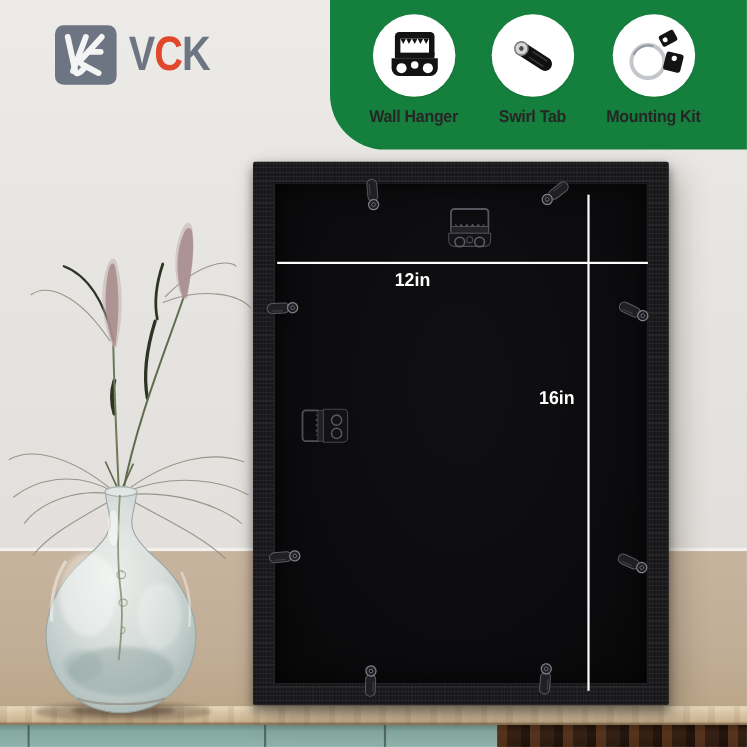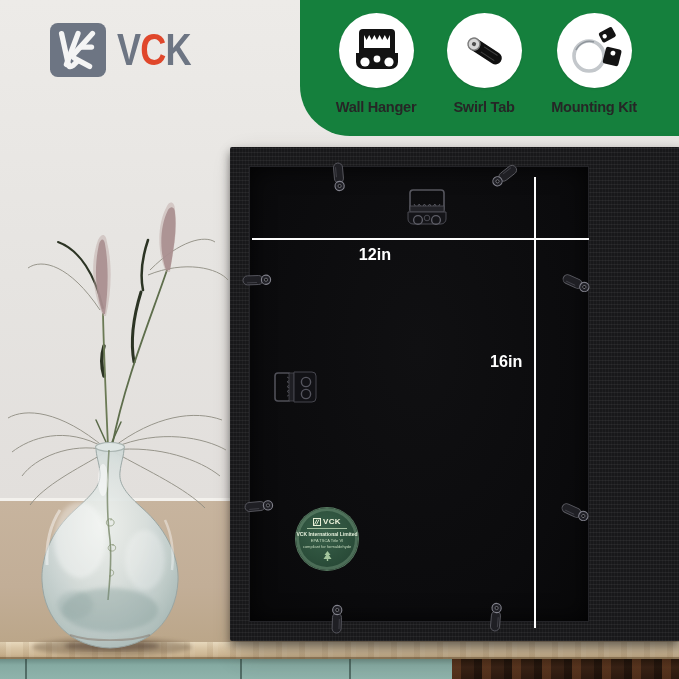--- a/index.html
+++ b/index.html
@@ -34,21 +34,21 @@
   .feature-label{position:absolute;top:98px;width:120px;text-align:center;
     font-size:15.5px;font-weight:bold;color:#262626;letter-spacing:-.3px;
     transform:scaleX(.94);transform-origin:center;}
   
   .logo{position:absolute;left:49px;top:22px;display:flex;align-items:center;}
   .logo-tile{width:58px;height:56px;}
   .logo-text{display:flex;margin-left:10px;font-weight:800;font-size:44px;line-height:52px;
     letter-spacing:-1px;transform:scaleX(.82);transform-origin:left center;}
   .logo-text span{display:block;}
   
-  .frame{position:absolute;left:230px;top:147px;width:450px;height:494px;
+  .frame{position:absolute;left:230px;top:147px;width:378px;height:494px;
     background:#18181a;border-radius:2px;
     box-shadow:10px 12px 26px rgba(70,58,45,.30), 0 5px 10px rgba(0,0,0,.5);}
   .frame::before{content:"";position:absolute;inset:0;border-radius:2px;
     background:repeating-linear-gradient(0deg,rgba(255,255,255,.055) 0 1px,transparent 1px 4px),
                repeating-linear-gradient(90deg,rgba(255,255,255,.03) 0 1px,transparent 1px 3px);}
   .backing{position:absolute;left:19px;top:19px;width:340px;height:456px;
     background:radial-gradient(ellipse at 50% 40%, #101012 0%, #0b0b0d 70%, #080809 100%);
     box-shadow:inset 0 0 0 1px #232327, inset 0 0 24px rgba(0,0,0,.8);}
   .hardware-svg{position:absolute;left:0;top:0;width:378px;height:494px;}
   .dim-h-line{position:absolute;left:22px;top:91px;width:337px;height:2px;background:#fdfdfd;}
@@ -193,37 +193,20 @@
       <use href="#tabdef" transform="translate(347,366) rotate(205)"></use>
       <use href="#tabdef" transform="translate(107,470) rotate(92)"></use>
       <use href="#tabdef" transform="translate(266,468) rotate(95)"></use>
     </svg>
 
     <div class="dim-h-line"></div>
     <div class="dim-v-line"></div>
     <div class="dim-w-label">12in</div>
     <div class="dim-h-label">16in</div>
 
-    <div class="sticker">
-      <div class="sticker-brand-row">
-        <svg width="8" height="8" viewBox="0 0 8 8">
-          <rect x="0.5" y="0.5" width="7" height="7" fill="none" stroke="#e9f0d8" stroke-width="1"></rect>
-          <path d="M1.5,6.5 L4,1.5 M3.5,6.5 L6,1.5" stroke="#e9f0d8" stroke-width="0.9"></path>
-        </svg>
-        <span class="sticker-brand">VCK</span>
-      </div>
-      <div class="sticker-divider"></div>
-      <div class="sticker-company">VCK International Limited</div>
-      <div class="sticker-line">EPA TSCA Title VI</div>
-      <div class="sticker-line">compliant for formaldehyde</div>
-      <svg class="sticker-tree" width="9" height="10" viewBox="0 0 9 10">
-        <path d="M4.5,0 L7.5,4 H5.8 L8.5,8 H0.5 L3.2,4 H1.5 Z" fill="#a3c49c"></path>
-        <rect x="3.8" y="8" width="1.4" height="2" fill="#a3c49c"></rect>
-      </svg>
-    </div>
   </div>
 
   <svg class="plant-svg" viewBox="0 0 235 485">
     <defs>
       <radialGradient id="vaseGrad" cx="45%" cy="38%" r="70%">
         <stop offset="0%" stop-color="#eef1ee"></stop>
         <stop offset="45%" stop-color="#d9e0de"></stop>
         <stop offset="75%" stop-color="#c0cdcb"></stop>
         <stop offset="100%" stop-color="#a6b8b6"></stop>
       </radialGradient>

